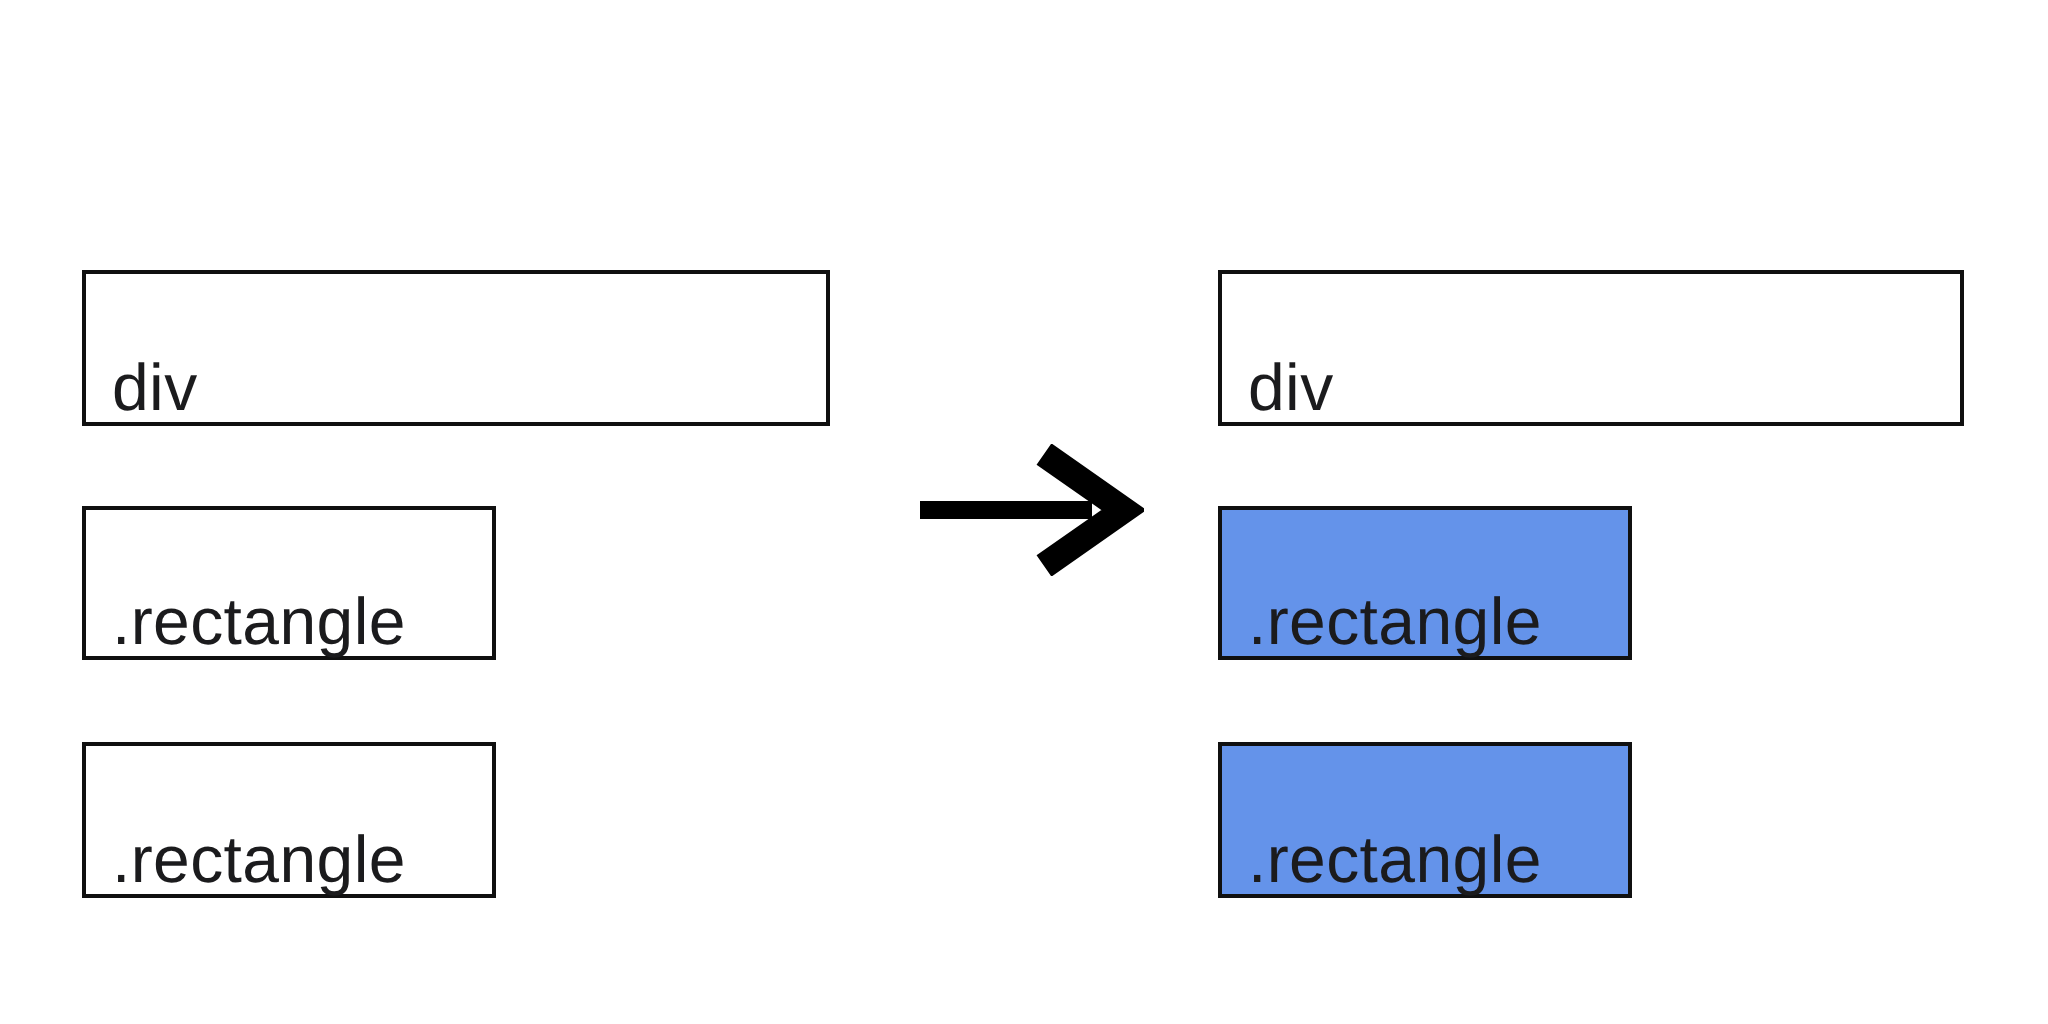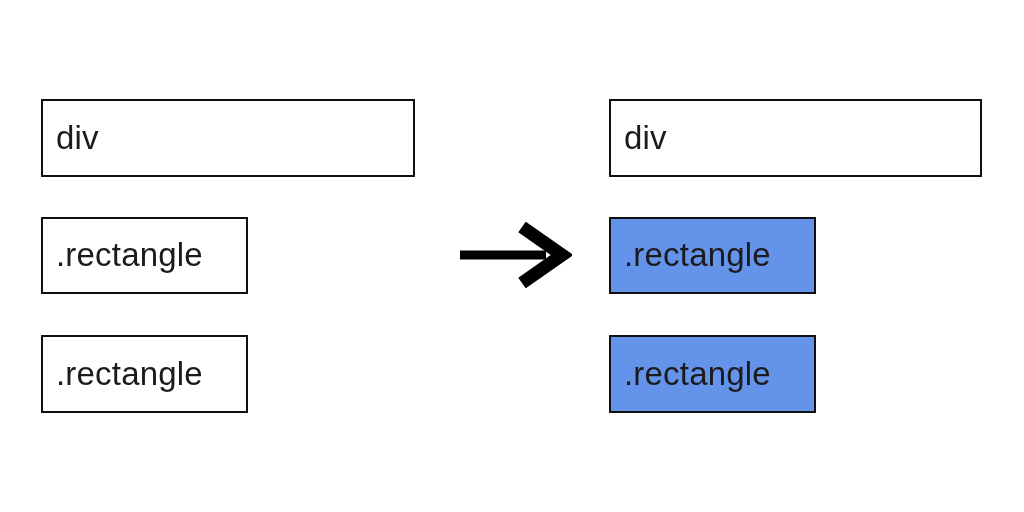--- a/index.html
+++ b/index.html
@@ -17,22 +17,23 @@
   .stage {
     position: absolute;
     inset: 0;
   }
   .box {
     position: absolute;
     box-sizing: border-box;
     border: 2.5px solid #101010;
     background: #ffffff;
     display: flex;
-    align-items: center;
+    align-items: flex-end;
     padding-left: 13px;
+    margin-top: 36px;
   }
   .box .label {
     font-size: 33px;
     line-height: 1;
     color: #1b1b1d;
     letter-spacing: 0.2px;
     white-space: nowrap;
     
     transform: translateY(-1px);
   }

